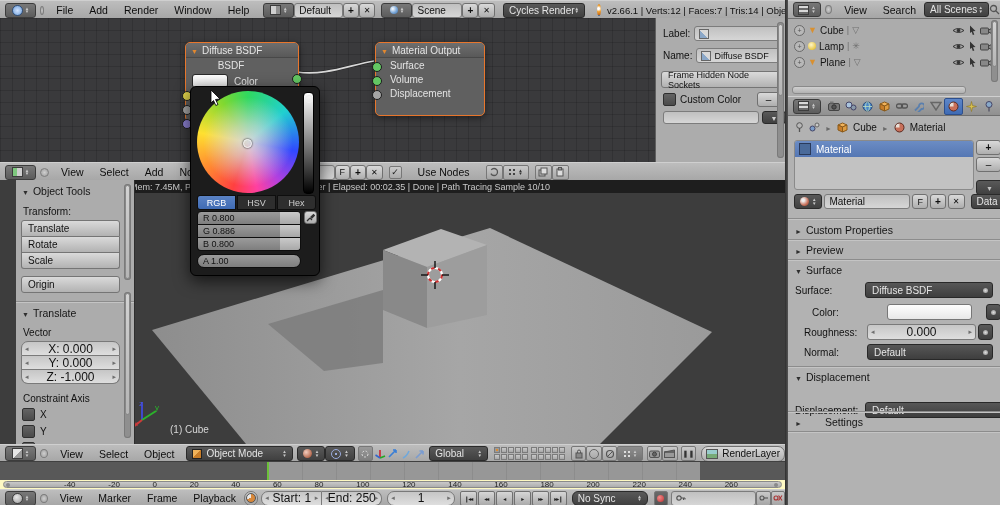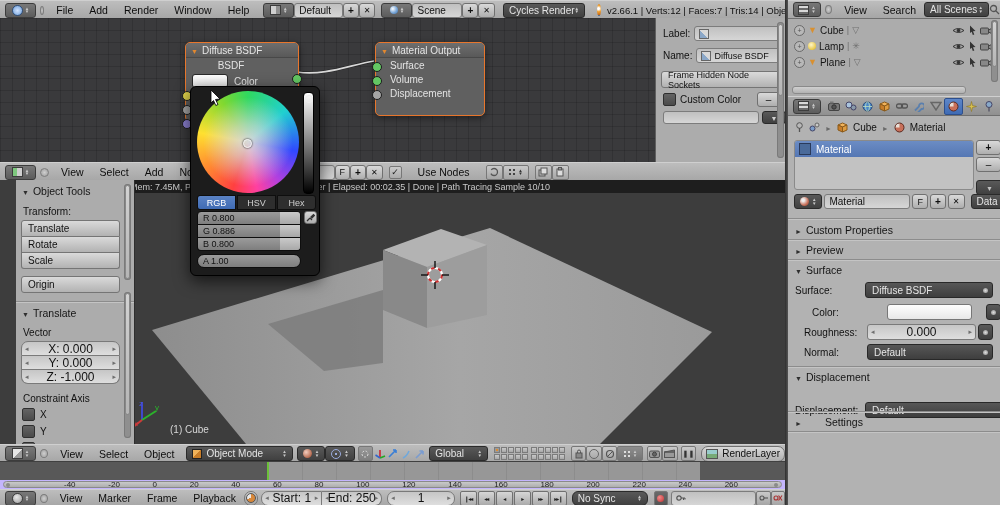--- a/index.html
+++ b/index.html
@@ -532,21 +532,21 @@
       <span style="width:10px;height:8px;background:linear-gradient(#9cc 50%,#7a7 50%);border:1px solid #555;"></span>
       <span>RenderLayer</span>
     </span>
   </div>
 
   <div class="abs" style="left:0;top:461px;width:785px;height:19px;background:#585858;border-top:1px solid #404040;">
     <div class="abs" style="left:268px;top:0;width:432px;height:19px;background:#979797;background-image:repeating-linear-gradient(90deg,rgba(0,0,0,.07) 0 1px,transparent 1px 34px);"></div>
     <div class="abs" style="left:267px;top:0;width:2px;height:19px;background:#6cc03a;"></div>
   </div>
 
-  <div class="abs" style="left:0;top:480px;width:785px;height:9px;background:#c4b5fd;">
+  <div class="abs" style="left:0;top:480px;width:785px;height:9px;background:#fef9c3;">
     <div class="abs" style="left:3px;top:1px;width:779px;height:7px;border-radius:4px;background:linear-gradient(#c9c9c9,#aeaeae);border:1px solid #8a8a8a;box-sizing:border-box;"></div>
     <span class="abs" style="left:6px;top:2.5px;width:4px;height:4px;border-radius:50%;background:#8a8a8a;"></span>
     <span class="abs" style="left:774px;top:2.5px;width:4px;height:4px;border-radius:50%;background:#8a8a8a;"></span>
     <div class="abs row" style="left:64px;top:0;width:674px;height:9px;justify-content:space-between;">
       <span class="tick">-40</span>
       <span class="tick">-20</span>
       <span class="tick">0</span>
       <span class="tick">20</span>
       <span class="tick">40</span>
       <span class="tick">60</span>

